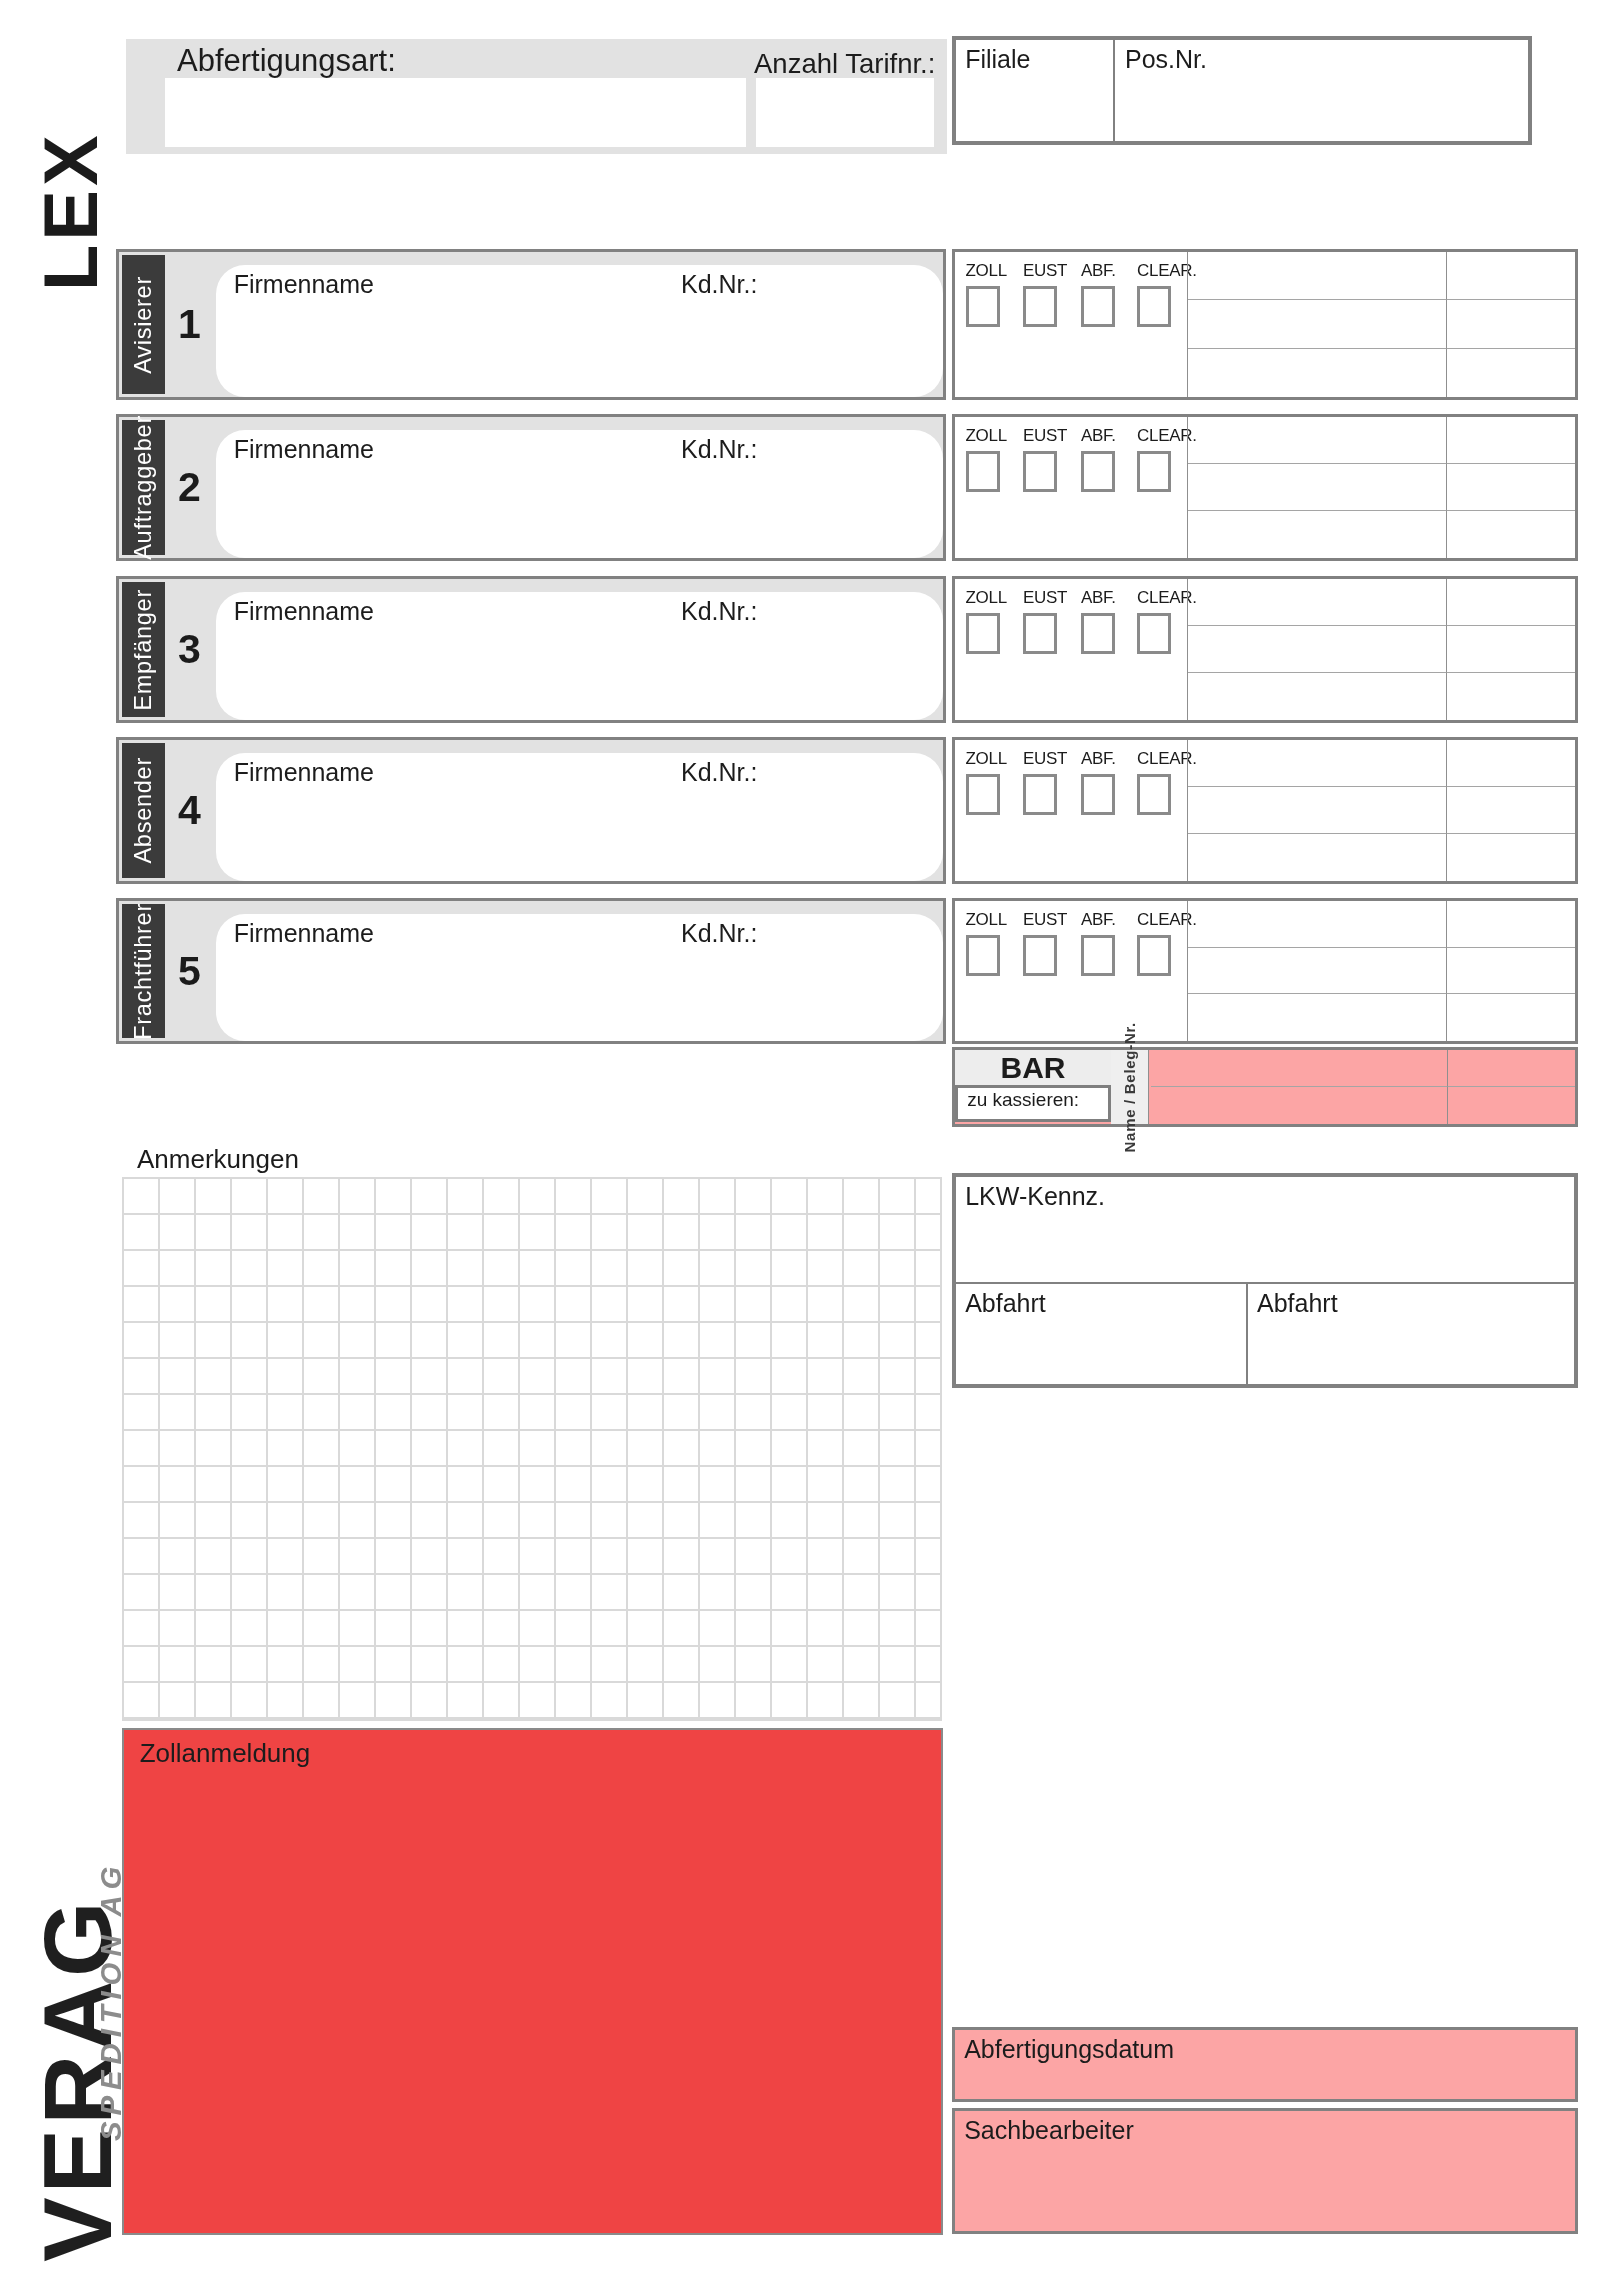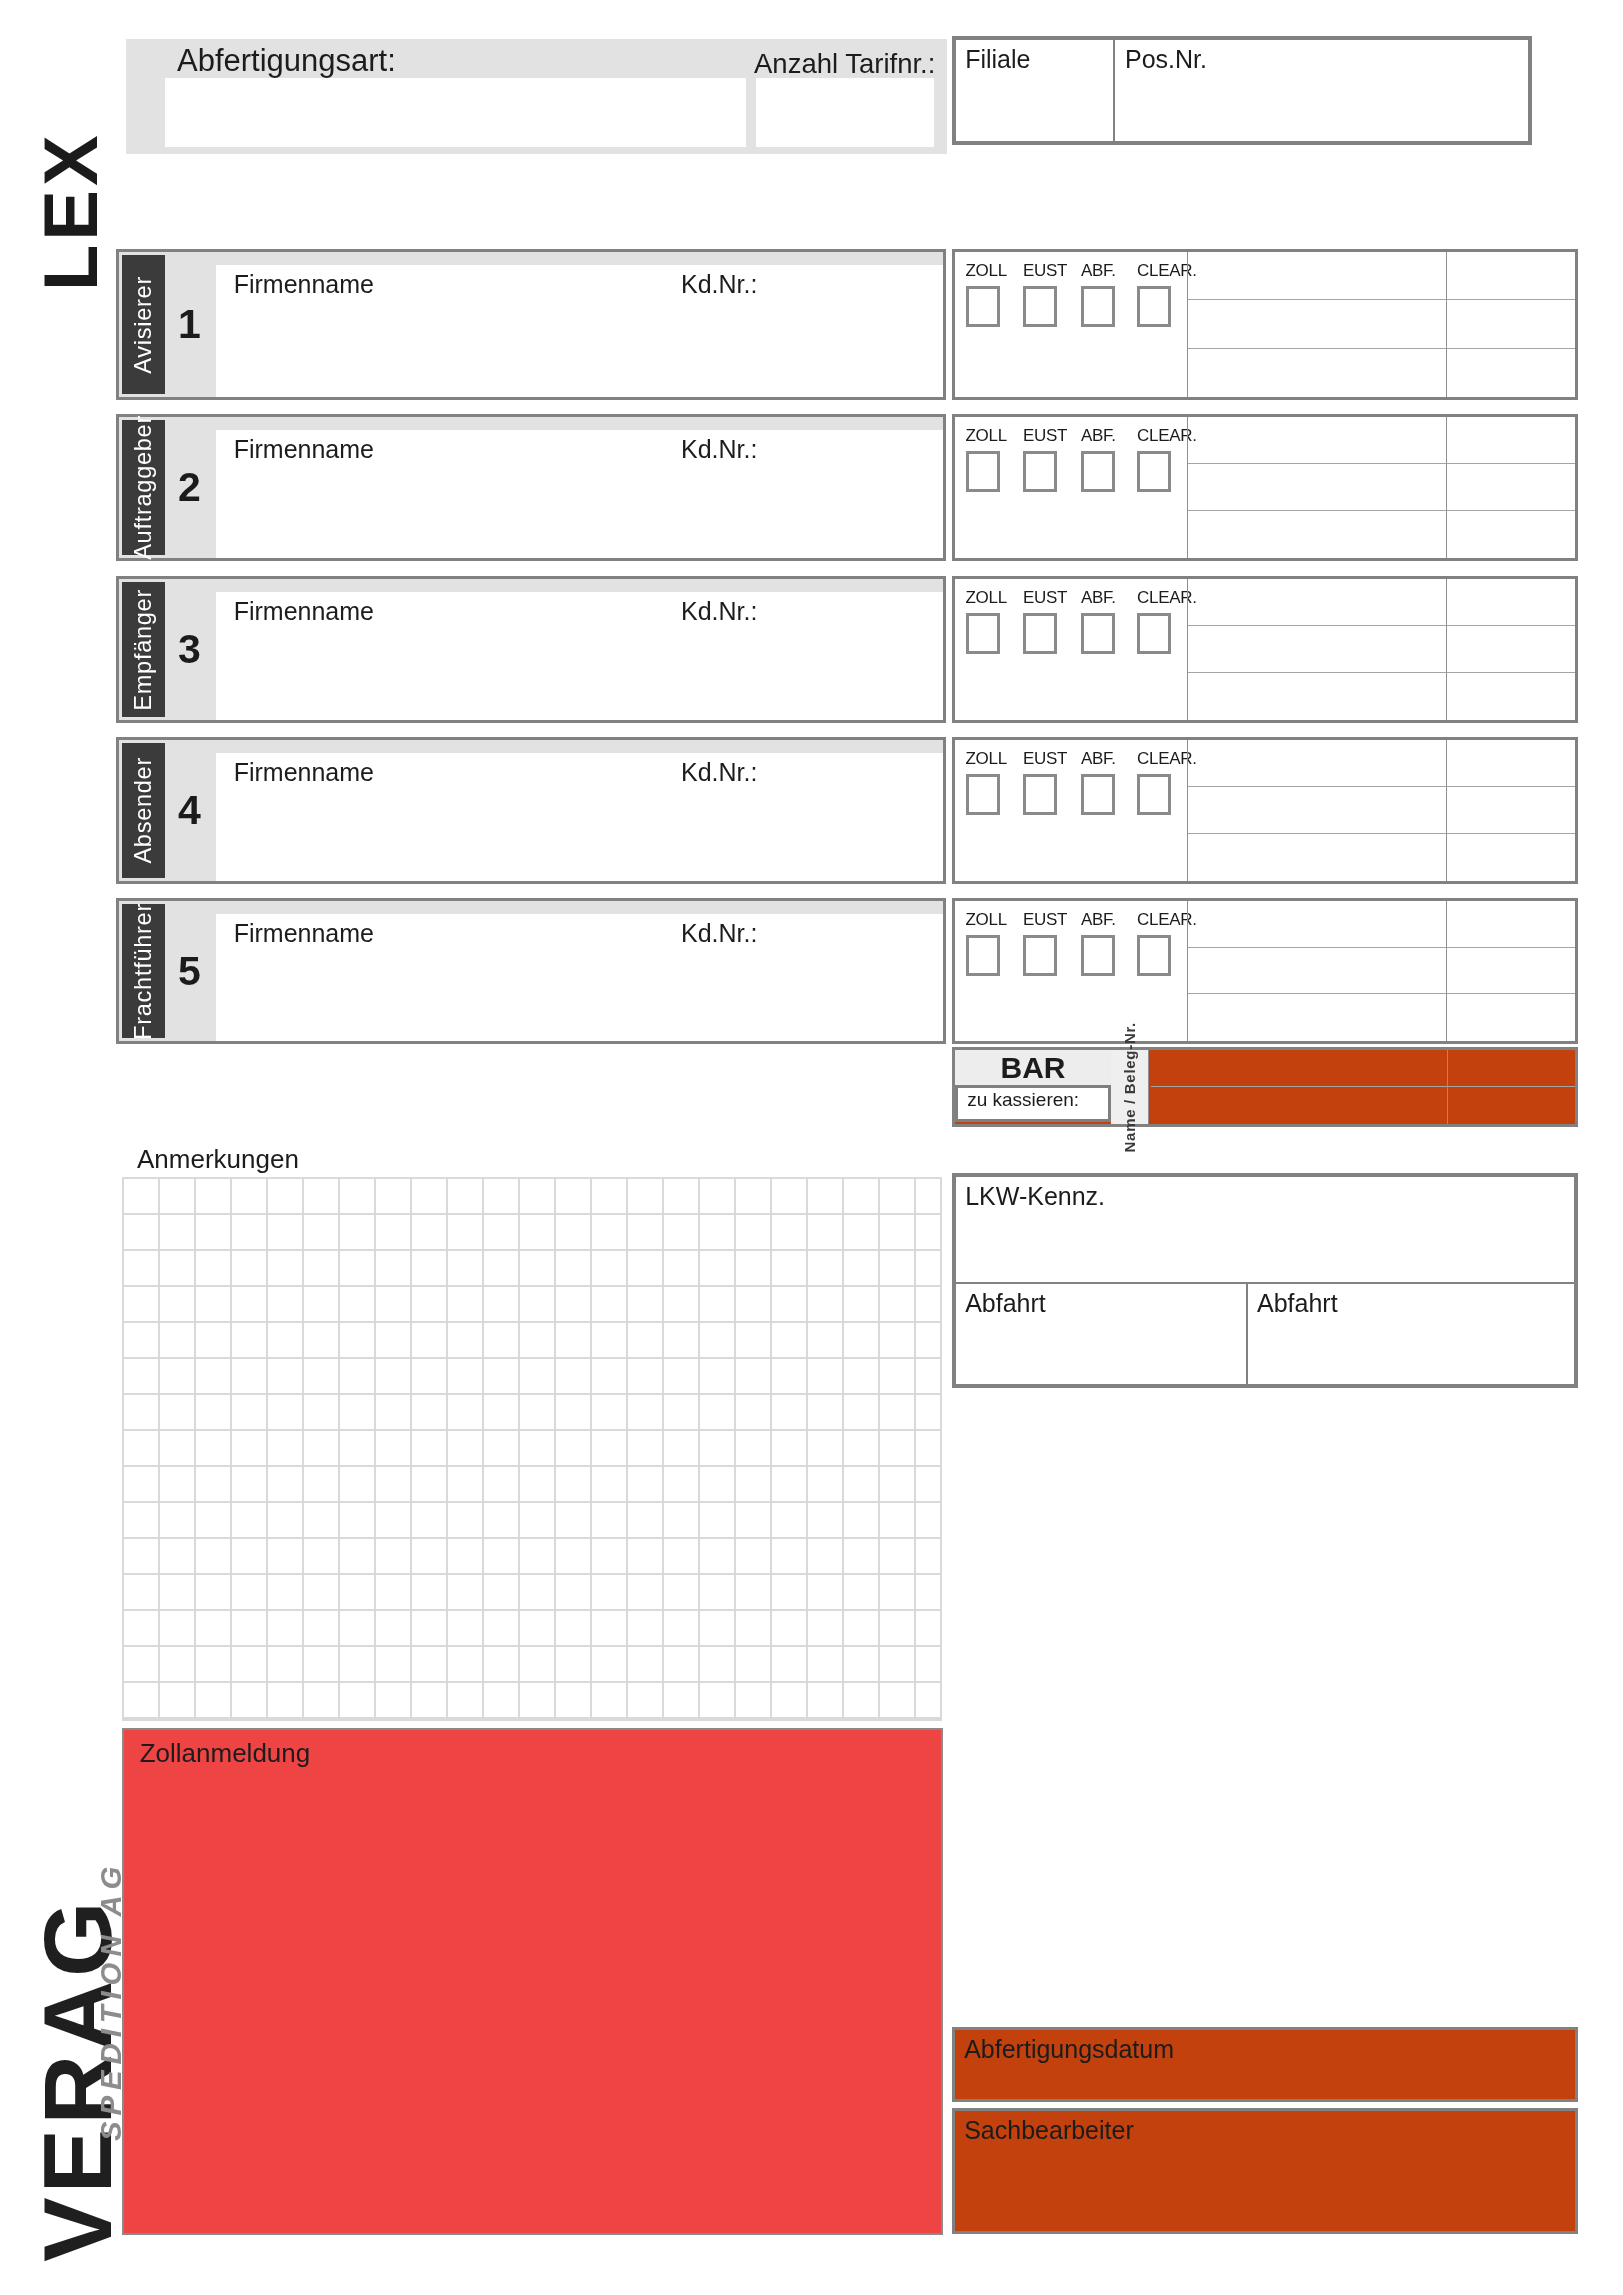--- a/index.html
+++ b/index.html
@@ -16,21 +16,21 @@
   .sped{left:96px;top:1663px;height:478px;width:33px;font-size:29.4px;font-weight:700;
        font-style:italic;letter-spacing:5.9px;color:#8c8c8c;line-height:1;}
 
   
   .hdr-gray{left:126px;top:39px;width:821px;height:115px;background:#e2e2e2;}
   .hdr-label{left:177px;top:43px;font-size:31px;}
   .hdr-input{left:165px;top:78px;width:581px;height:69px;background:#ffffff;}
   .anz-label{left:754px;top:48px;font-size:27.5px;}
   .anz-input{left:756px;top:78px;width:178px;height:69px;background:#ffffff;}
 
-  .thick6{border:3.9px solid #818181;background:#c2410c;}
+  .thick6{border:3.9px solid #818181;background:#fca5a5;}
   .thick7{border:4.6px solid #818181;background:#fff;}
 
   
   .filiale{left:952px;top:36px;width:580px;height:109px;padding-left:20px;}
   .fil-div{left:157px;top:0;bottom:0;width:2px;background:#818181;}
   .boxlabel{font-size:25px;}
 
   
   .abh{left:952px;top:169px;width:626px;height:80px;border:3.9px solid #818181;background:#f1f1f1;}
   .abh-title{left:14.4px;top:18.3px;font-size:31px;}
@@ -41,21 +41,21 @@
   .sh-leistung{padding-left:13px;}
   .sh-betrag{border-left:1.3px solid #7f7f7f;text-align:center;}
 
   
   .row-left{left:116px;width:830px;border:3.9px solid #818181;background:#e2e2e2;}
   .dark{left:2.6px;top:2.6px;bottom:2.6px;width:43px;background:#3b3b3b;
         display:flex;align-items:center;justify-content:center;}
   .dark .vtext{color:#ffffff;font-size:23.6px;letter-spacing:0.7px;}
   .rownum{left:44px;width:53px;top:0;bottom:0;display:flex;align-items:center;
           justify-content:center;font-size:41px;font-weight:900;color:#1b1b1b;}
-  .white-area{left:97px;right:0;top:13px;bottom:0;background:#ffffff;}
+  .white-area{left:97px;right:0;top:13px;bottom:0;background:#ffffff;border-radius:29px;}
   .fn-label{left:17.7px;top:5.2px;font-size:25px;}
   .kd-label{left:465px;top:5.2px;font-size:25px;}
 
   .row-right{left:952px;width:626px;border:3.9px solid #818181;background:#fff;}
   .cb-label{top:9.2px;font-size:17px;letter-spacing:-0.3px;}
   .cb{top:34px;width:34px;height:41px;border:3.3px solid #8a8a8a;background:#fff;}
   .vdiv1{left:232px;top:0;bottom:0;width:1.3px;background:#8f8f8f;}
   .cells{left:233px;top:0;right:0;bottom:0;display:grid;
          grid-template-columns:258px 1fr;grid-auto-rows:1fr;}
   .cells .cell{box-sizing:border-box;}

